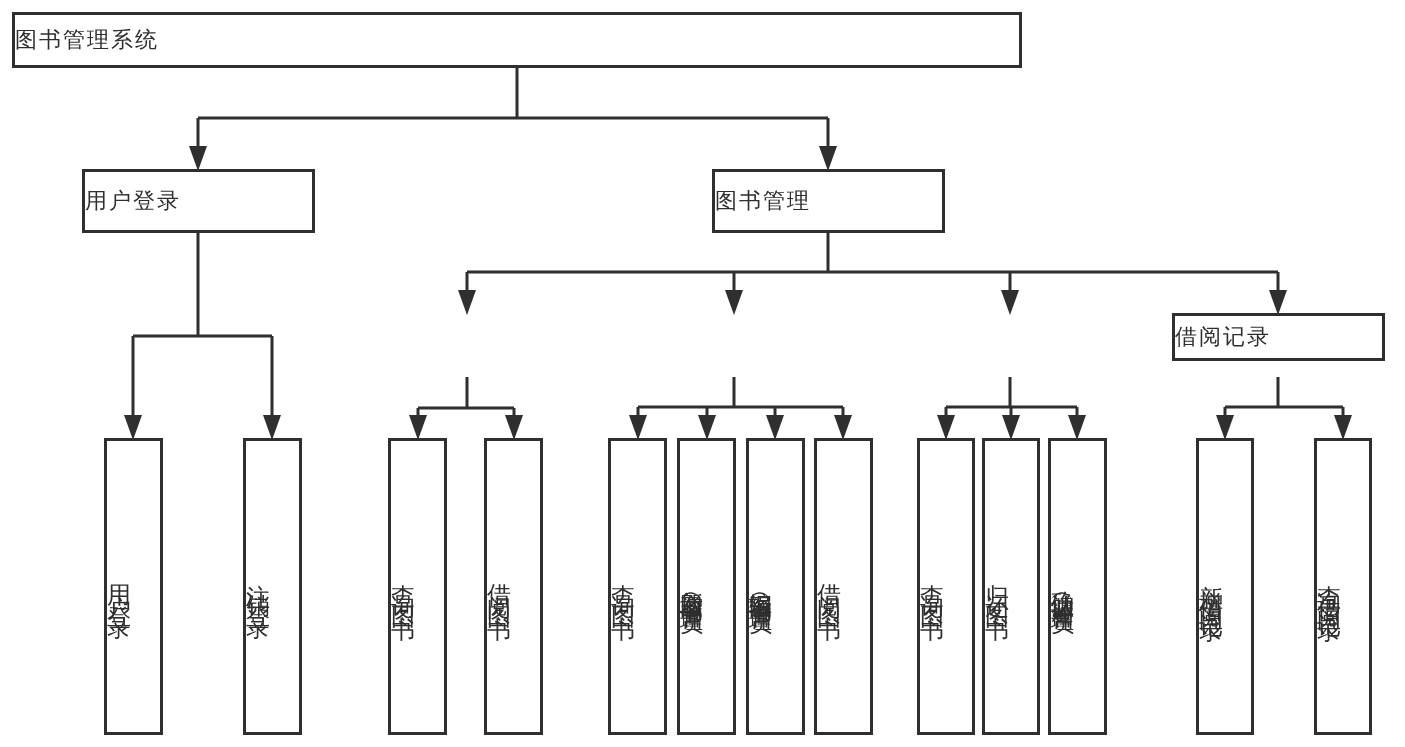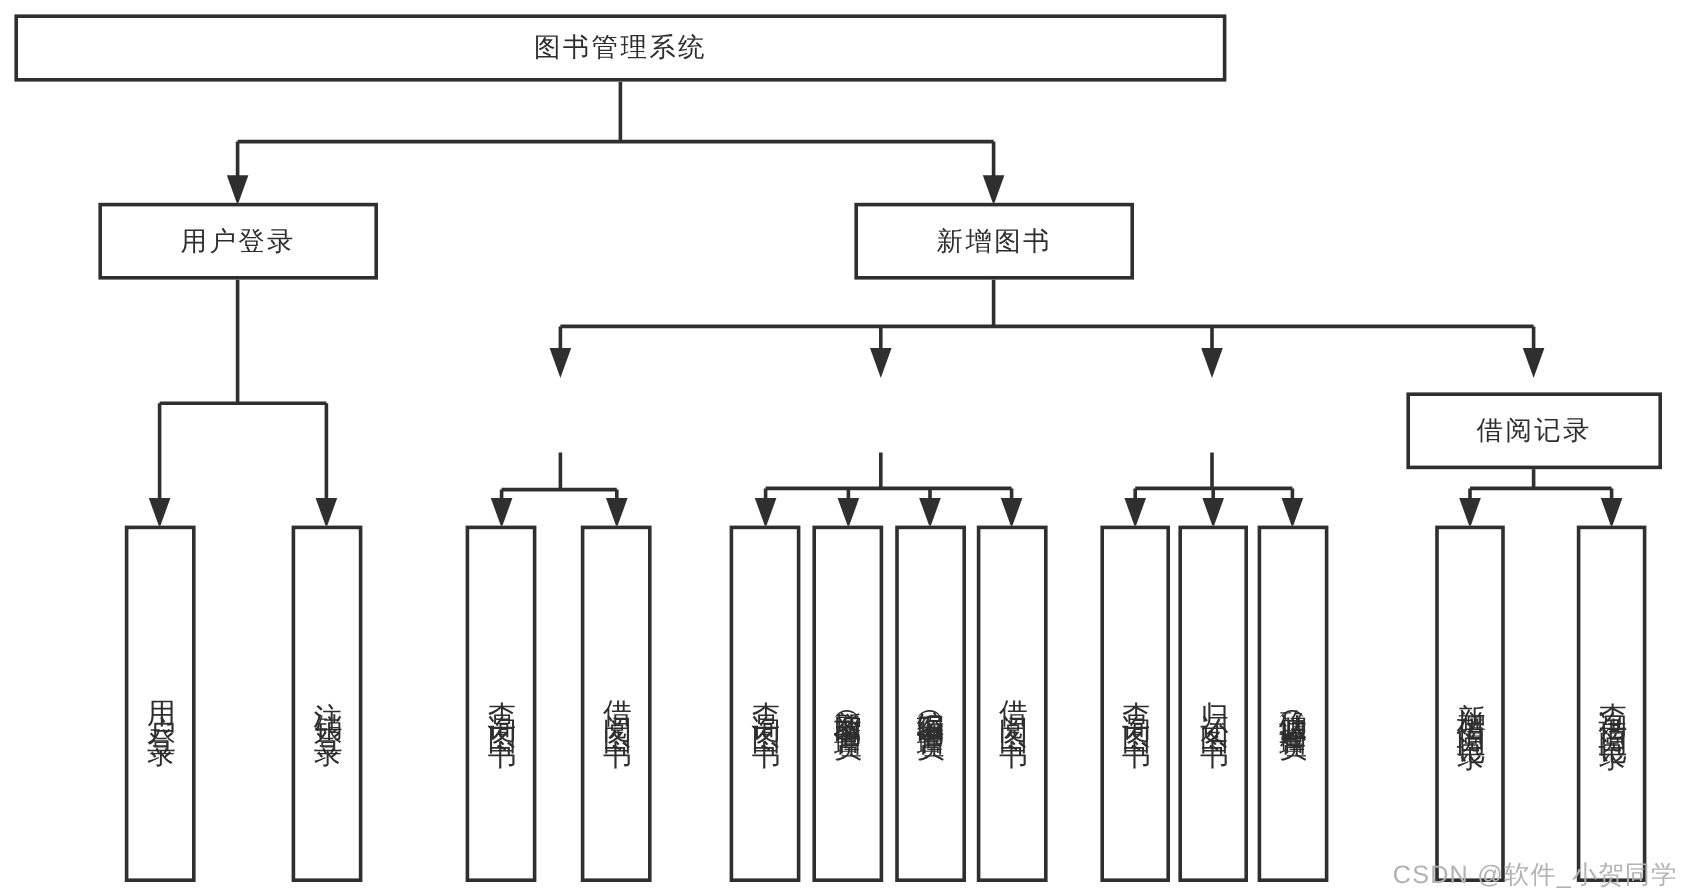--- a/index.html
+++ b/index.html
@@ -17,21 +17,20 @@
     width: 1405px; height: 747px;
     pointer-events: none;
   }
   .node {
     position: absolute;
     box-sizing: border-box;
     border: 3px solid #2f2f2f;
     background: #ffffff;
     display: flex;
     align-items: center;
-    justify-content: center;
     color: #2e2e2e;
   }
   .h-node span {
     font-size: 22px;
     letter-spacing: 2px;
     white-space: nowrap;
   }
   .v-node span {
     writing-mode: vertical-rl;
     text-orientation: mixed;
@@ -88,24 +87,24 @@
     </svg>
 
   <div class="node h-node" style="left:12px; top:12px; width:1010px; height:56px">
     <span>图书管理系统</span>
   </div>
 
   <div class="node h-node" style="left:82px; top:169px; width:233px; height:64px">
     <span>用户登录</span>
   </div>
   <div class="node h-node" style="left:712px; top:169px; width:233px; height:64px">
-    <span>新增图书</span>
+    <span>图书管理</span>
   </div>
 
-  <div class="node h-node" style="left:1172px; top:327px; width:213px; height:64px">
+  <div class="node h-node" style="left:1172px; top:313px; width:213px; height:48px">
     <span>借阅记录</span>
   </div>
 
   <div class="node v-node" style="left:104px; top:438px; width:59px; height:297px">
     <span>用户登录</span>
   </div>
   <div class="node v-node" style="left:243px; top:438px; width:59px; height:297px">
     <span>注销登录</span>
   </div>
 
@@ -139,14 +138,13 @@
     <span>确认归还（管理员）</span>
   </div>
 
   <div class="node v-node mid" style="left:1196px; top:438px; width:58px; height:297px">
     <span>新增借阅记录</span>
   </div>
   <div class="node v-node mid" style="left:1314px; top:438px; width:58px; height:297px">
     <span>查询借阅记录</span>
   </div>
 
-  <div id="watermark">CSDN @软件_小贺同学</div>
 </div>
 
 </body></html>

